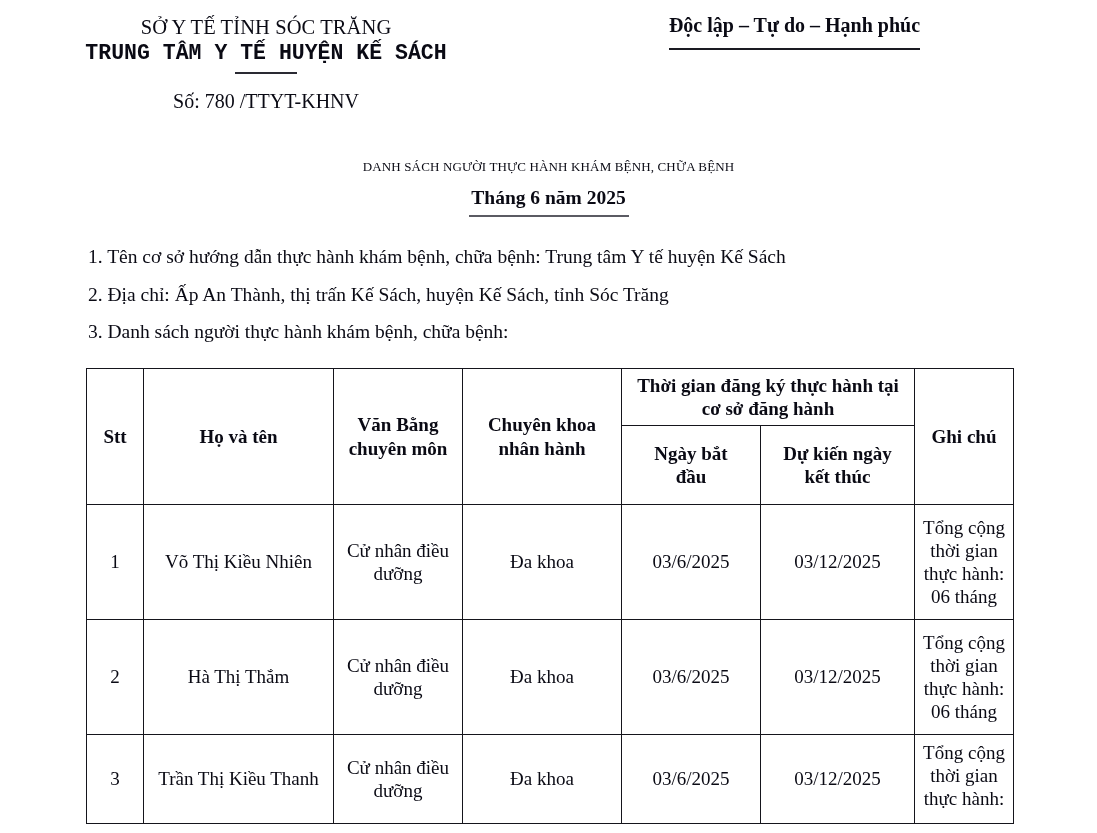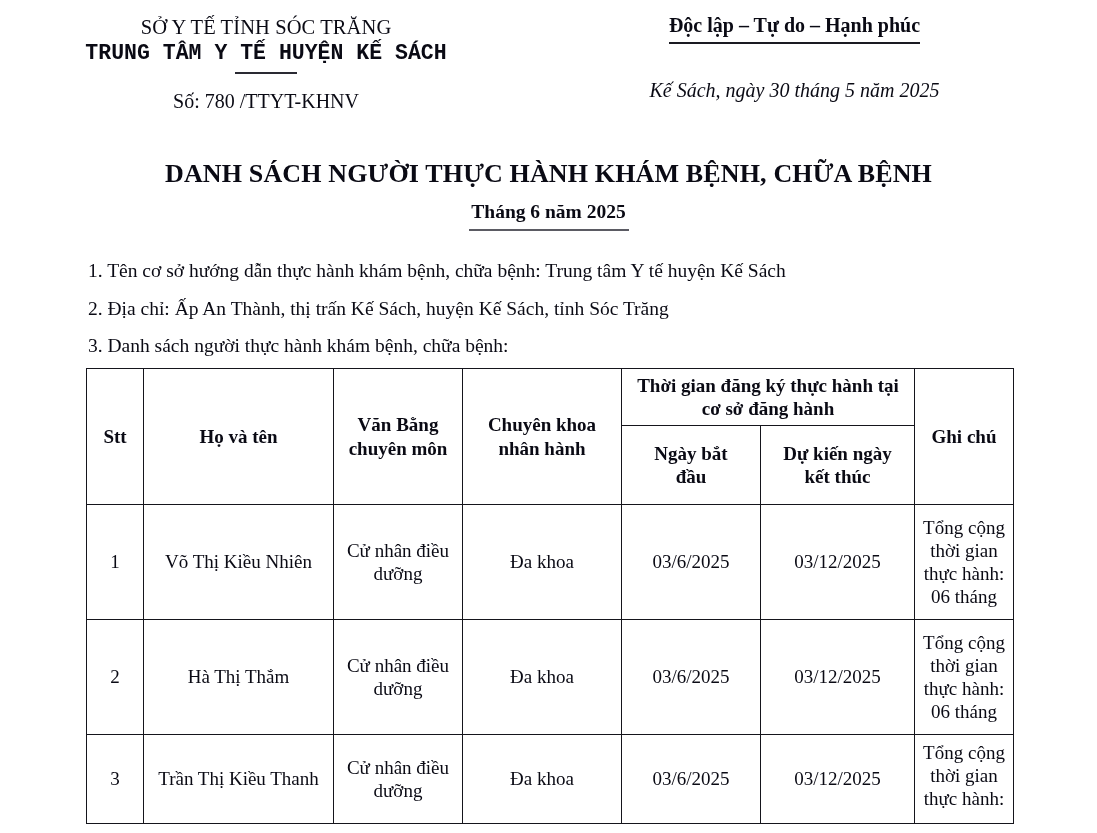--- a/index.html
+++ b/index.html
@@ -61,42 +61,42 @@
 
   .nation-line {
     font-size: 21.5px;
     font-weight: bold;
     line-height: 1.3;
     white-space: nowrap;
   }
   .motto-wrap {
     display: inline-block;
     border-bottom: 2px solid #1a1a22;
-    padding-bottom: 5px;
+    padding-bottom: 11px;
   }
   .motto {
     font-size: 20px;
     font-weight: bold;
     white-space: nowrap;
   }
   .place-date {
     font-style: italic;
     font-size: 20px;
     margin-top: 35px;
     white-space: nowrap;
   }
 
   
   .title-block {
     text-align: center;
     margin-top: 46px;
   }
   .doc-title {
-    font-size: 26px;
-    font-weight: bold;
+    font-size: 13px;
+    font-weight: normal;
     letter-spacing: .15px;
     white-space: nowrap;
   }
   .doc-subtitle {
     font-size: 19.5px;
     font-weight: bold;
     margin-top: 12px;
     display: inline-block;
     white-space: nowrap;
   }
@@ -182,21 +182,20 @@
     <div class="org-dept">SỞ Y TẾ TỈNH SÓC TRĂNG</div>
     <div class="org-center">TRUNG TÂM Y TẾ  HUYỆN KẾ SÁCH</div>
     <div class="rule-short"></div>
     <div class="doc-number">Số: 780 /TTYT-KHNV</div>
   </div>
 
   <div class="header-right">
     <div class="motto-wrap">
       <div class="motto">Độc lập – Tự do – Hạnh phúc</div>
     </div>
-    <div class="place-date">Kế Sách, ngày 30 tháng 5 năm 2025</div>
   </div>
 
 </div>
 
 <div class="title-block">
   <div class="doc-title">DANH SÁCH NGƯỜI THỰC HÀNH KHÁM BỆNH, CHỮA BỆNH</div>
   <div>
     <div class="doc-subtitle">Tháng 6 năm 2025</div>
   </div>
   <div class="rule-under-subtitle"></div>

